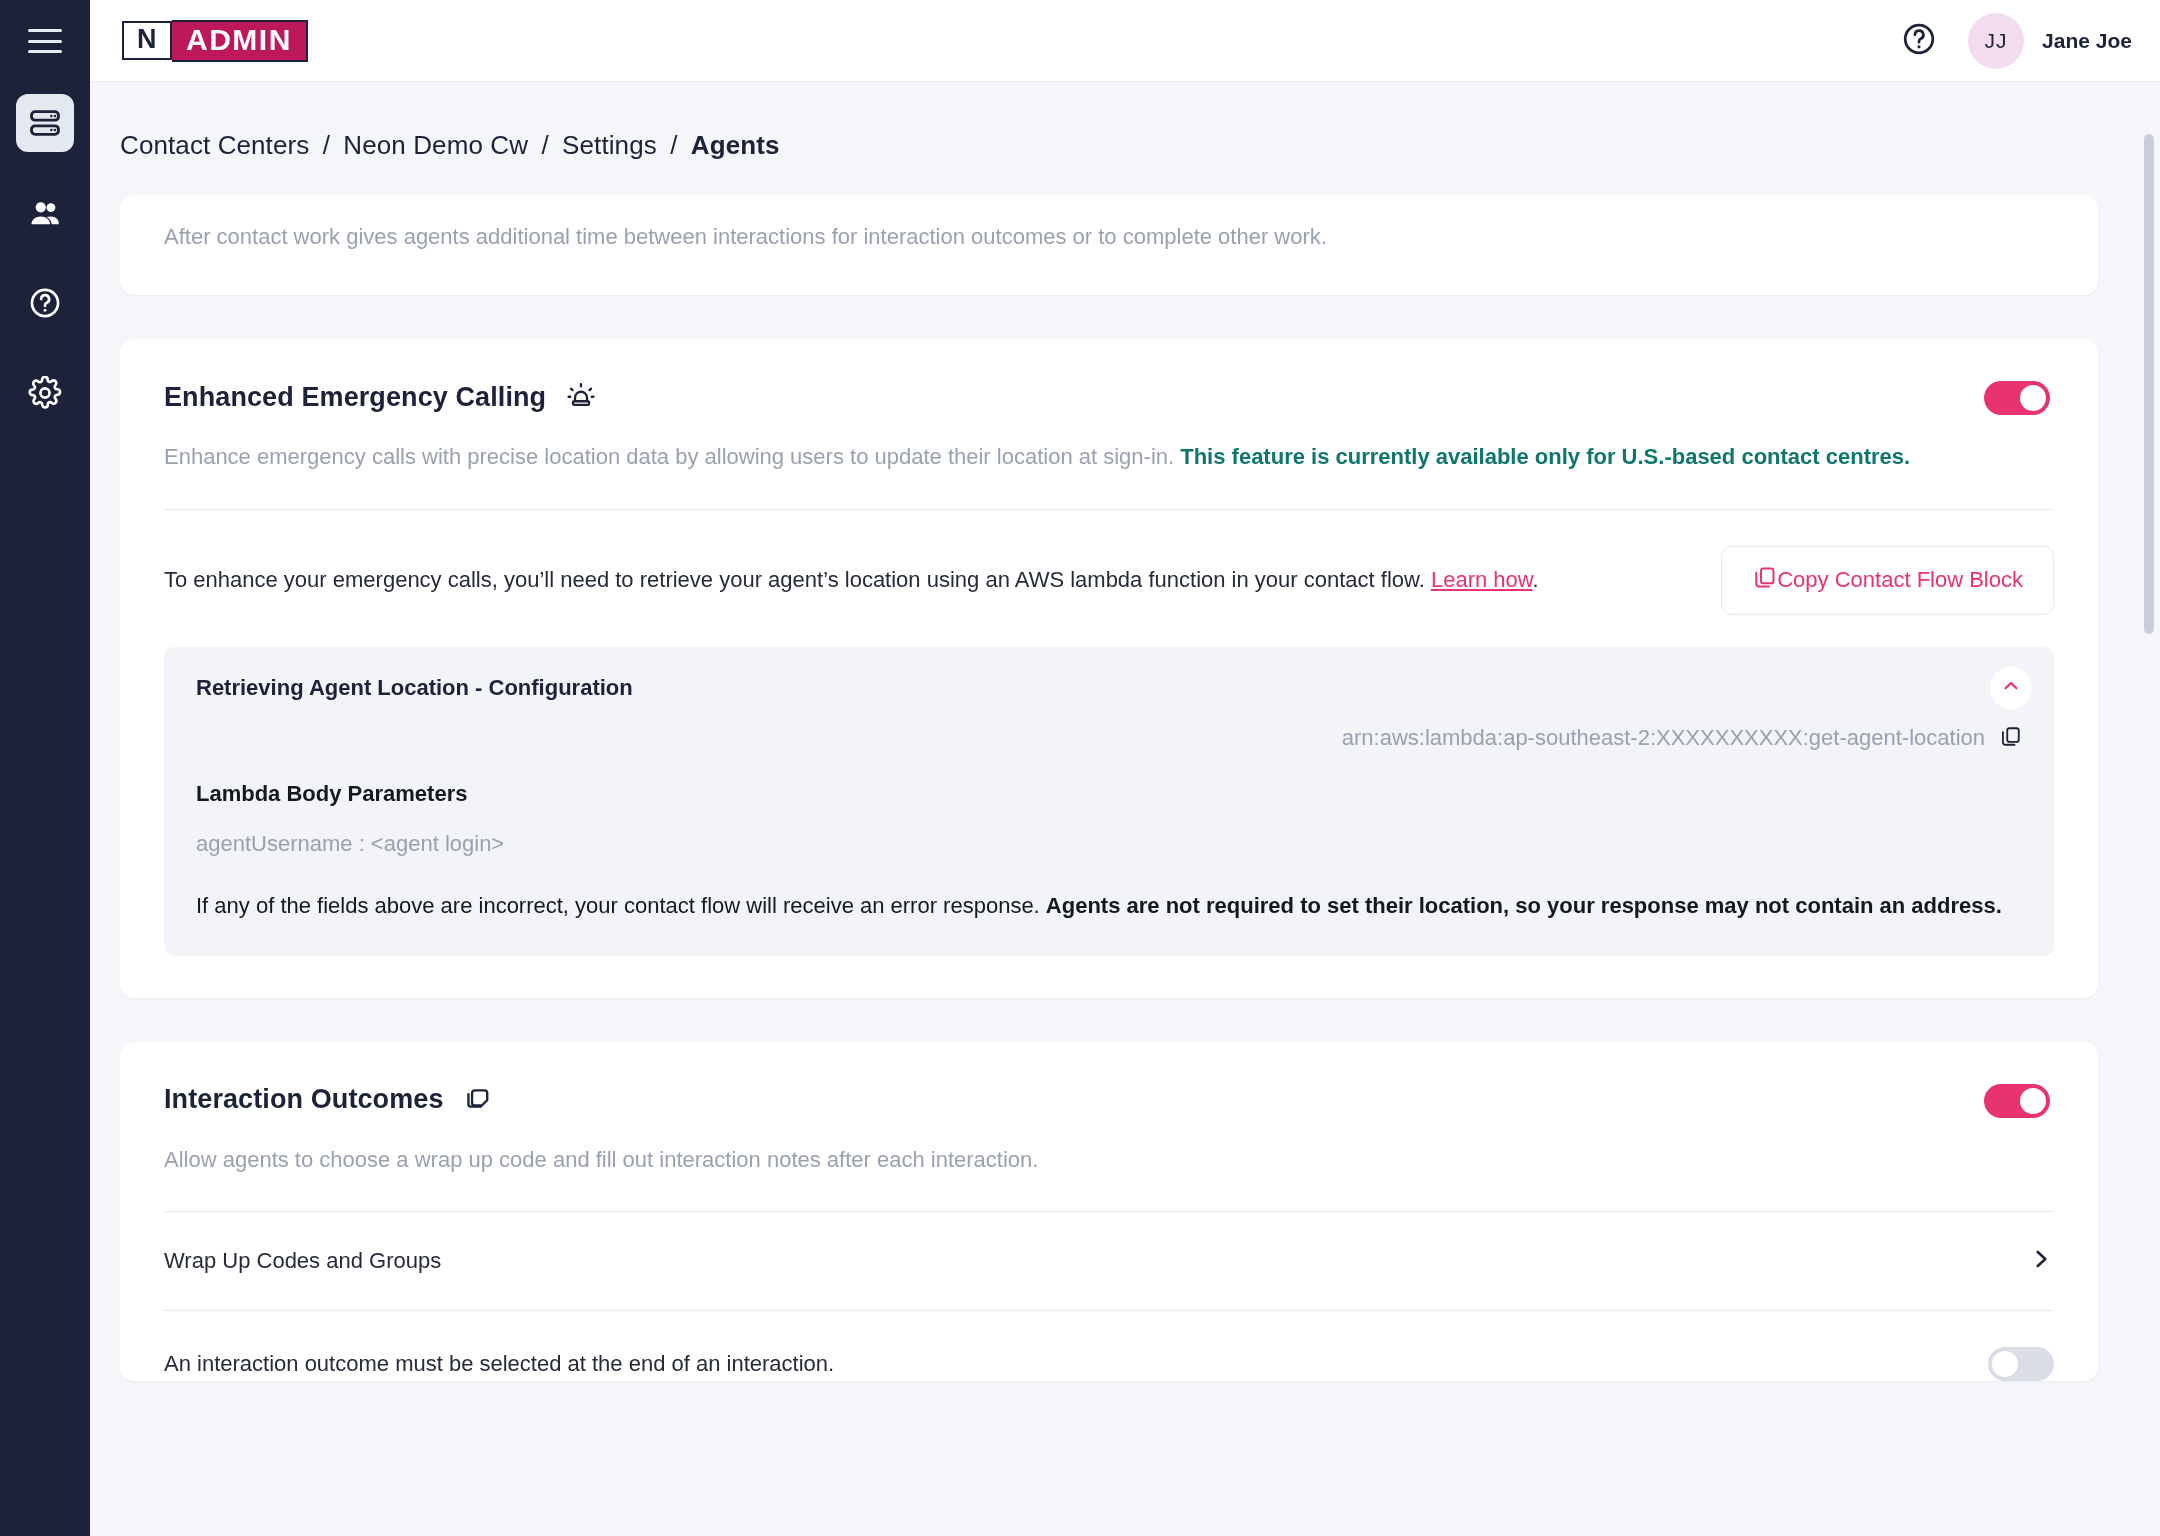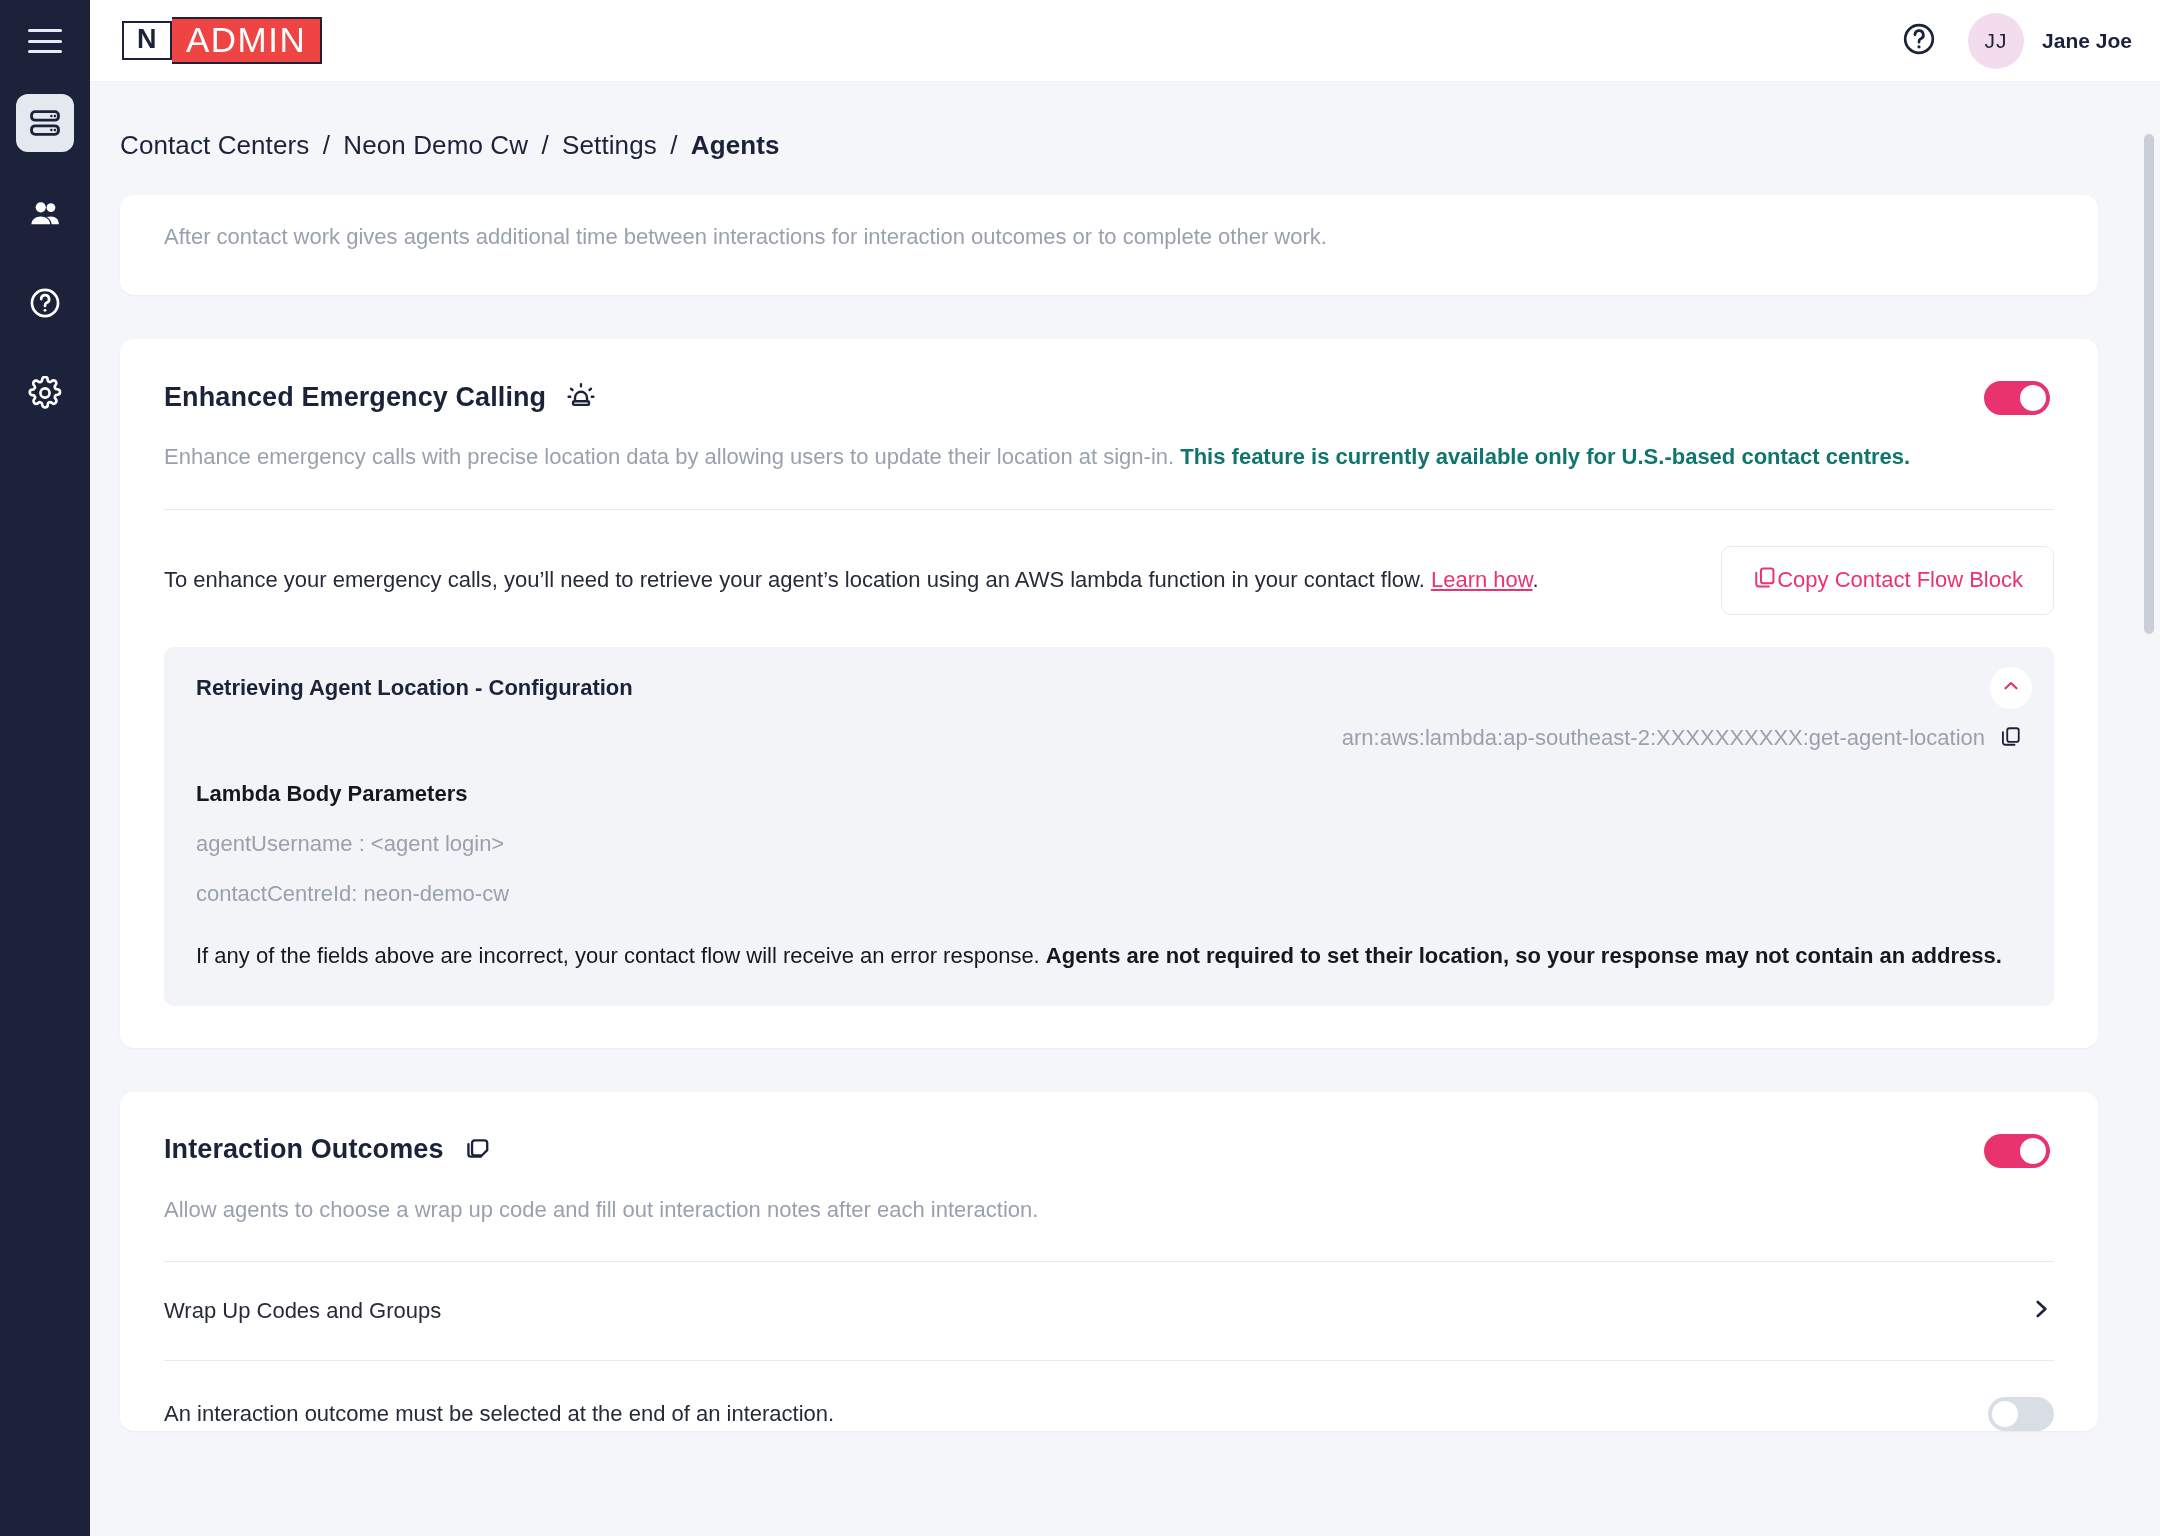--- a/index.html
+++ b/index.html
@@ -42,23 +42,23 @@
     border-bottom: 1px solid #eef0f4;
   }
   .logo { display:flex; align-items:center; }
   .logo-n {
     background:#ffffff; color:#1b2239;
     border: 2.5px solid #1b2239;
     font-weight: 700; font-size: 27px; letter-spacing: .5px;
     padding: 3px 13px 5px 13px; line-height: 1;
   }
   .logo-admin {
-    background:#ef4444; color:#ffffff;
+    background:#be185d; color:#ffffff;
     border: 2.5px solid #1b2239; border-left: none;
-    font-weight: 400; font-size: 35px; letter-spacing: 1.5px;
+    font-weight: 700; font-size: 30px; letter-spacing: 1.5px;
     padding: 3px 14px 5px 14px; line-height: 1;
   }
   .topbar-right { display:flex; align-items:center; gap: 30px; }
   .help-btn { width: 38px; height: 38px; cursor:pointer; display:flex; align-items:center; justify-content:center; }
   .user { display:flex; align-items:center; gap: 18px; cursor:pointer; }
   .avatar {
     width: 56px; height: 56px; border-radius: 50%;
     background:#f4dcef; color:#1b2239;
     display:flex; align-items:center; justify-content:center;
     font-weight: 400; font-size: 21px; letter-spacing: 1px;
@@ -325,21 +325,20 @@
                 <span>
                   <svg width="23" height="23" viewBox="0 0 24 24" fill="none" stroke="#1b2239" stroke-width="1.9" stroke-linejoin="round" stroke-linecap="round">
                     <rect x="8.6" y="3.4" width="12" height="14.2" rx="2.3"></rect>
                     <path d="M16.2 20.6H6.4a2.3 2.3 0 0 1-2.3-2.3V7.4"></path>
                   </svg>
                 </span>
               </button>
             </div>
             <div class="config-label">Lambda Body Parameters</div>
             <div class="config-line">agentUsername : &lt;agent login&gt;</div>
-            <div class="config-line">contactCentreId: neon-demo-cw</div>
             <div class="config-note">
               <span>If any of the fields above are incorrect, your contact flow will receive an error response. </span><b>Agents are not required to set their location, so your response may not contain an address.</b>
             </div>
           </div>
           <div class="card-pad-bottom"></div>
         </section>
 
         <section class="card">
           <div class="card-head">
             <div class="card-title-row">

